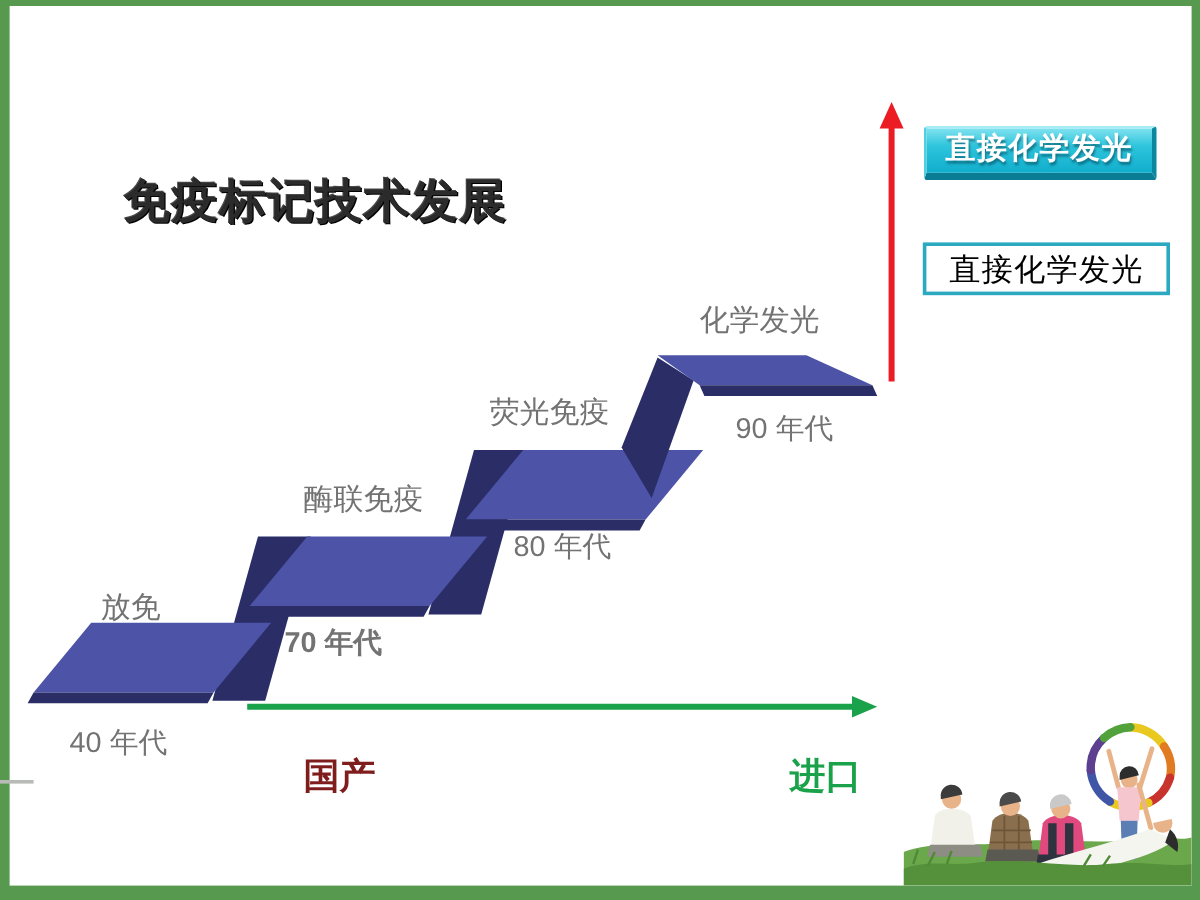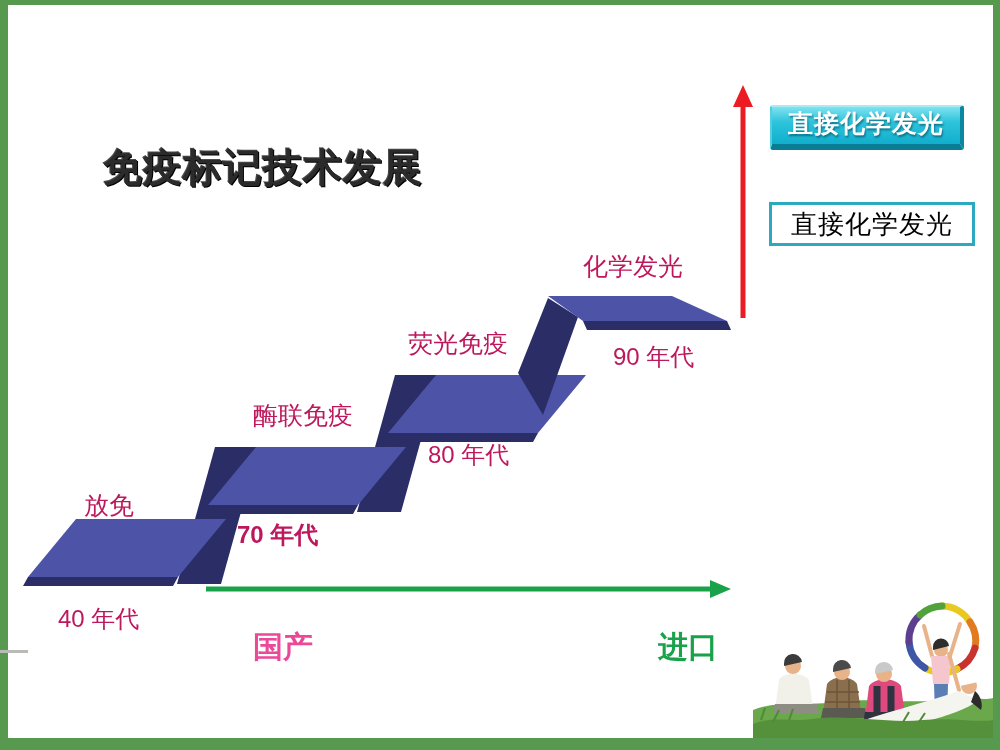--- a/index.html
+++ b/index.html
@@ -17,21 +17,21 @@
 
   .title{
     position:absolute;left:103px;top:141px;font-size:39px;font-weight:bold;
     letter-spacing:1px;color:#2b2b2b;
     text-shadow:1px 1px 0 #000, -1px -1px 0 #4a4a4a;
     z-index:5;white-space:nowrap;
   }
 
   .stairs-svg{position:absolute;left:0;top:0;z-index:2;}
 
-  .lbl{position:absolute;z-index:6;color:#be185d;white-space:nowrap;font-weight:500;}
+  .lbl{position:absolute;z-index:6;color:#737373;white-space:nowrap;font-weight:500;}
   .step-lbl{font-size:25px;}
   .era-lbl{font-size:24px;}
   .axis-lbl{font-size:30px;font-weight:bold;}
 
   .callout-direct{
     position:absolute;left:770px;top:105px;width:194px;height:45px;z-index:6;
     display:flex;align-items:flex-start;justify-content:center;
     background:linear-gradient(180deg,#7fe2ef 0%,#2ec4dc 40%,#10aecd 100%);
     border-top:2px solid #a5ecf4;border-left:2px solid #4fcfe0;
     border-right:4px solid #0c87a0;border-bottom:6px solid #0a7d95;
@@ -92,21 +92,21 @@
 
 <div class="lbl step-lbl" style="left:253px;top:399px;">酶联免疫</div>
 <div class="lbl era-lbl" style="left:237px;top:519px;font-weight:bold;">70 年代</div>
 
 <div class="lbl step-lbl" style="left:408px;top:327px;">荧光免疫</div>
 <div class="lbl era-lbl" style="left:428px;top:439px;">80 年代</div>
 
 <div class="lbl step-lbl" style="left:583px;top:250px;">化学发光</div>
 <div class="lbl era-lbl" style="left:601px;top:341px;margin-left:12px;">90 年代</div>
 
-<div class="lbl axis-lbl" style="left: 253px; top: 627px; color: #ec4899;">国产</div>
+<div class="lbl axis-lbl" style="left: 253px; top: 627px; color: #7f1d1d;">国产</div>
 <div class="lbl axis-lbl" style="left: 658px; top: 627px; color: rgb(26, 162, 75);">进口</div>
 
 <div class="callout-direct">
   <span style="color: rgb(255, 255, 255);">直接化学发光</span>
 </div>
 <div class="callout-enzymatic" style="border-color: rgb(43, 169, 193);">
   <span style="color: rgb(0, 0, 0);">直接化学发光</span>
 </div>
 
 <svg class="photo-svg" width="240" height="146" viewBox="0 0 240 146">

